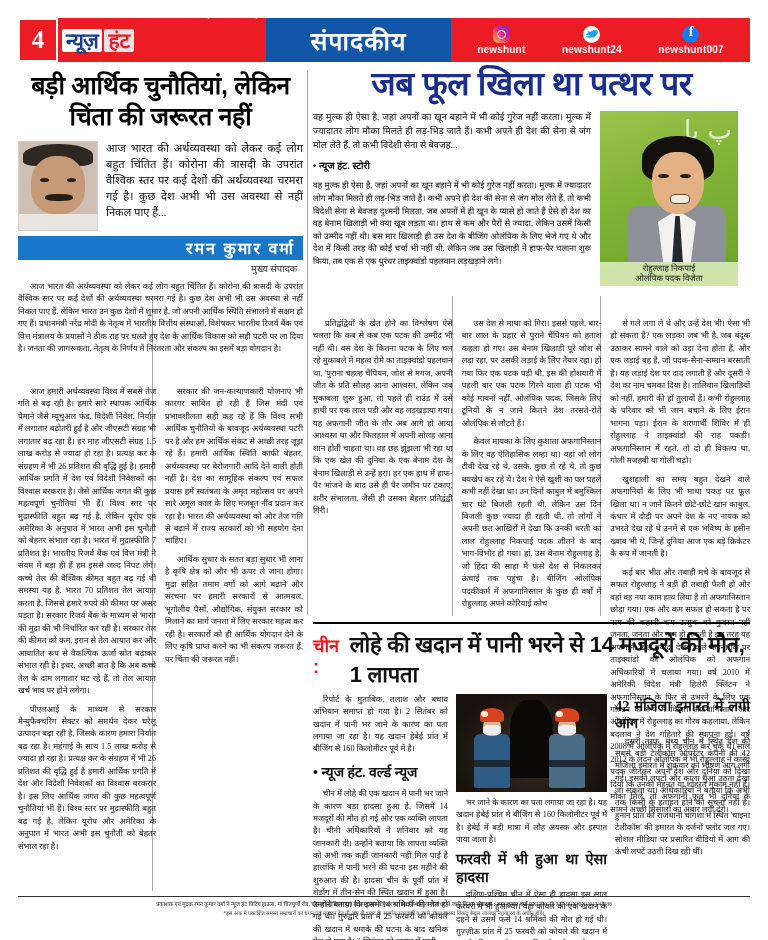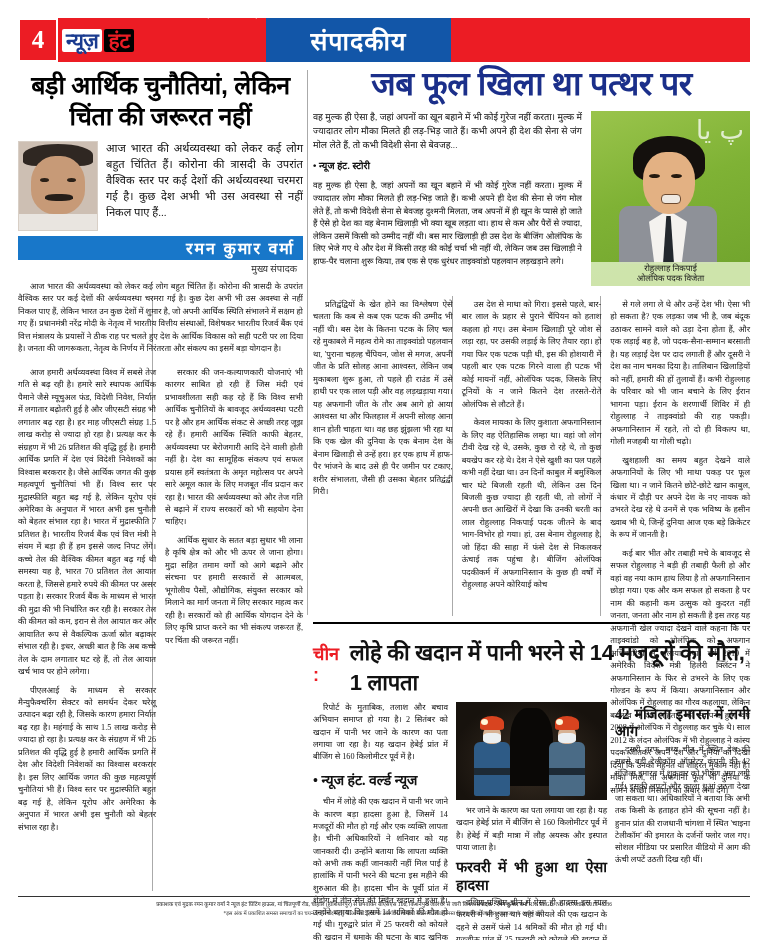--- a/index.html
+++ b/index.html
@@ -14,21 +14,21 @@
   
   .masthead{position:absolute;left:18px;top:18px;width:732px;height:44px;
             background:#ec1c24;display:flex;align-items:stretch;}
   .page-num{width:40px;background:#ec1c24;color:#fff;display:flex;
             align-items:center;justify-content:center;
             font-size:25px;font-weight:bold;font-family:"Liberation Serif",serif;
             border:2px solid #fff;box-sizing:border-box;}
   .brand{display:flex;align-items:center;padding:0 6px 0 4px;}
   .brand-a{color:#1a3b8f;font-weight:bold;font-size:21px;letter-spacing:-0.5px;
            background:#fff;padding:1px 4px;border-radius:2px;line-height:1;}
-  .brand-b{color:#ec1c24;font-weight:bold;font-size:21px;background:#000000;
+  .brand-b{color:#ec1c24;font-weight:bold;font-size:21px;background:#e5e5e5;
            padding:1px 4px;border-radius:2px;line-height:1;margin-left:2px;}
   .dateline{color:#fff;font-size:9.5px;font-weight:bold;line-height:1.22;
             display:flex;flex-direction:column;justify-content:center;
             padding-left:5px;letter-spacing:0.3px;gap:40px;}
   .ed-band{background:#1256a8;flex:0 0 185px;display:flex;align-items:center;
            justify-content:center;margin-left:8px;}
   .ed-band span{color:#fff;font-size:25px;font-weight:bold;letter-spacing:1px;}
   .socials{flex:1;display:flex;align-items:center;justify-content:space-around;
            padding:0 8px;}
   .soc{display:flex;flex-direction:column;align-items:center;gap:1px;}
@@ -70,37 +70,37 @@
   .ed-photo .shirt{position:absolute;left:0;right:0;bottom:0;height:16px;
             background:#e9e5e0;}
   .ed-intro{flex:1;font-size:11.2px;line-height:1.42;text-align:justify;
             font-family:"Liberation Serif",serif;}
   .byline-bar{margin-top:5px;background:#1877c9;height:24px;display:flex;
             align-items:center;justify-content:flex-end;padding-right:8px;}
   .byline-bar span{color:#fff;font-size:16px;font-weight:bold;letter-spacing:2px;}
   .byline-sub{text-align:right;font-size:9.5px;color:#333;margin-top:2px;
             padding-right:6px;font-family:"Liberation Serif",serif;}
   .body-text{font-family:"Liberation Serif",serif;font-size:8.2px;
-            line-height:1.52;text-align:justify;color:#141414;margin-top:5px;
+            line-height:1.52;text-align:justify;color:#141414;margin-top:24px;
             hyphens:auto;}
   .body-text p{margin:0 0 6px 0;text-indent:12px;}
 
   
   .col-center{position:absolute;left:313px;top:66px;width:437px;}
   .main-head{font-size:33px;font-weight:bold;color:#1b2f8a;text-align:center;
              letter-spacing:-0.5px;line-height:1.12;}
   .lede-wrap{display:flex;gap:9px;margin-top:8px;}
   .lede-col{flex:1;}
   .lede{font-family:"Liberation Serif",serif;font-size:9.2px;line-height:1.5;
         text-align:justify;}
   .kicker{font-size:9.6px;font-weight:bold;margin-top:7px;}
   .kicker b{color:#111;}
   .kicker .dot{color:#111;}
   .news-photo{flex:0 0 150px;}
-  .photo-frame{width:159px;height:175px;background:#404040;position:relative;
+  .photo-frame{width:138px;height:175px;background:#404040;position:relative;
         overflow:hidden;}
   .ph-bg{position:absolute;inset:0;
         background:linear-gradient(160deg,#9ac44c 0%,#7fb235 45%,#6fa22c 100%);}
   .ph-arabic{position:absolute;top:4px;left:6px;right:6px;height:40px;
         color:#ffffff;opacity:.75;font-size:26px;text-align:right;
         font-family:"DejaVu Sans",sans-serif;letter-spacing:2px;}
   .ph-person{position:absolute;left:28px;bottom:22px;width:98px;height:128px;}
   .ph-hair{position:absolute;left:14px;top:0;width:72px;height:46px;
         background:#14100d;border-radius:48% 48% 30% 30%;}
   .ph-face{position:absolute;left:24px;top:16px;width:52px;height:62px;
@@ -120,21 +120,21 @@
         background:rgba(214,233,182,.92);color:#1b1b1b;font-size:8.4px;
         text-align:center;line-height:1.25;padding-top:2px;box-sizing:border-box;
         font-family:"Liberation Serif",serif;}
 
   .center-body{display:flex;gap:9px;margin-top:8px;}
   .cb-col{flex:1;}
 
   
   .china-box{position:absolute;left:313px;top:622px;width:437px;}
   .china-rule{height:2px;background:#000;}
-  .china-head{display:flex;align-items:baseline;gap:5px;margin-top:12px;}
+  .china-head{display:flex;align-items:baseline;gap:5px;margin-top:4px;}
   .china-head .cn{color:#ec1c24;font-size:18px;font-weight:bold;}
   .china-head .ht{color:#111;font-size:22px;font-weight:bold;letter-spacing:-.3px;}
   .china-cols{display:flex;gap:8px;margin-top:6px;}
   .cn-col{flex:1;font-family:"Liberation Serif",serif;font-size:8.2px;
           line-height:1.5;text-align:justify;}
   .cn-col p{margin:0 0 5px 0;text-indent:10px;}
   .cn-mid{flex:1.12;}
   .mine-photo{width:100%;height:98px;background:#1b1712;position:relative;
           overflow:hidden;margin-bottom:5px;}
   .mine-bg{position:absolute;inset:0;
@@ -177,20 +177,34 @@
       <span class="brand-a">न्यूज़</span>
       <span class="brand-b">हंट</span>
     </div>
     <div class="dateline">
       <span>JALANDHAR, MONDAY,</span>
       <span>19 SEPTEMBER 2022</span>
     </div>
     <div class="ed-band">
       <span>संपादकीय</span>
     </div>
+    <div class="socials">
+      <div class="soc">
+        <span class="ic ic-ig"></span>
+        <span class="soc-label">newshunt</span>
+      </div>
+      <div class="soc">
+        <span class="ic ic-tw"></span>
+        <span class="soc-label">newshunt24</span>
+      </div>
+      <div class="soc">
+        <span class="ic ic-fb"></span>
+        <span class="soc-label">newshunt007</span>
+      </div>
+    </div>
   </div>
 
   <div class="vrule" style="left:307px;top:70px;height:545px;"></div>
   <div class="vrule" style="left:452px;top:296px;height:320px;"></div>
   <div class="vrule" style="left:600px;top:296px;height:320px;"></div>
   <div class="vrule" style="left:152px;top:296px;height:595px;"></div>
 
   <div class="col-left">
     <div class="ed-head">बड़ी आर्थिक चुनौतियां, लेकिन चिंता की जरूरत नहीं</div>
     <div class="ed-top">

